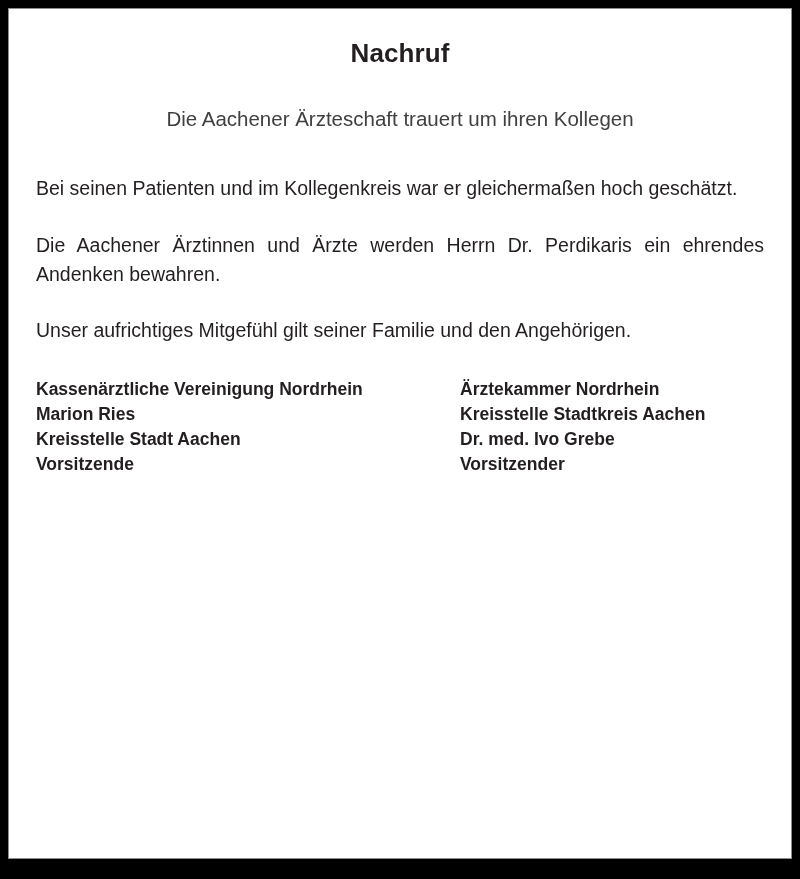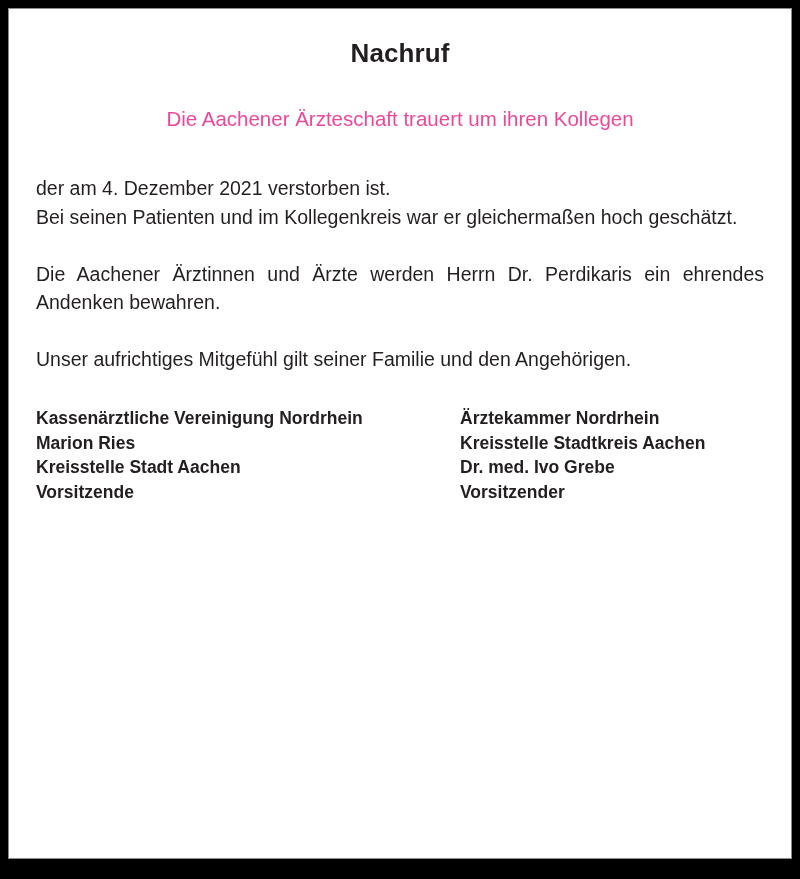--- a/index.html
+++ b/index.html
@@ -40,21 +40,21 @@
     color: #231f20;
     letter-spacing: 0.1px;
     margin: 8px 0 0 0;
     line-height: 1.15;
   }
 
   #notice-subtitle {
     text-align: center;
     font-size: 20.5px;
     font-weight: normal;
-    color: #ec4899;
+    color: #404040;
     margin: 38px 0 0 0;
     line-height: 1.2;
   }
 
   #deceased-name {
     text-align: center;
     font-size: 40px;
     font-weight: normal;
     color: #3a3a3a;
     margin: 55px 0 0 0;
@@ -105,21 +105,20 @@
 
 <div id="obituary-frame">
   <div id="obituary-card">
 
     <h1 id="notice-title">Nachruf</h1>
 
     <p id="notice-subtitle">Die Aachener Ärzteschaft trauert um ihren Kollegen</p>
 
 
     <div id="body-text">
-      <p class="last-line">der am 4. Dezember 2021 verstorben ist.</p>
       <p>Bei seinen Patienten und im Kollegenkreis war er gleichermaßen hoch geschätzt.</p>
       <p class="para-gap">Die Aachener Ärztinnen und Ärzte werden Herrn Dr. Perdikaris ein ehrendes Andenken bewahren.</p>
       <p class="para-gap">Unser aufrichtiges Mitgefühl gilt seiner Familie und den Angehörigen.</p>
     </div>
 
     <div id="signature-block">
       <div class="sig-column left">
         <span class="sig-line">Kassenärztliche Vereinigung Nordrhein</span>
         <span class="sig-line">Marion Ries</span>
         <span class="sig-line">Kreisstelle Stadt Aachen</span>

